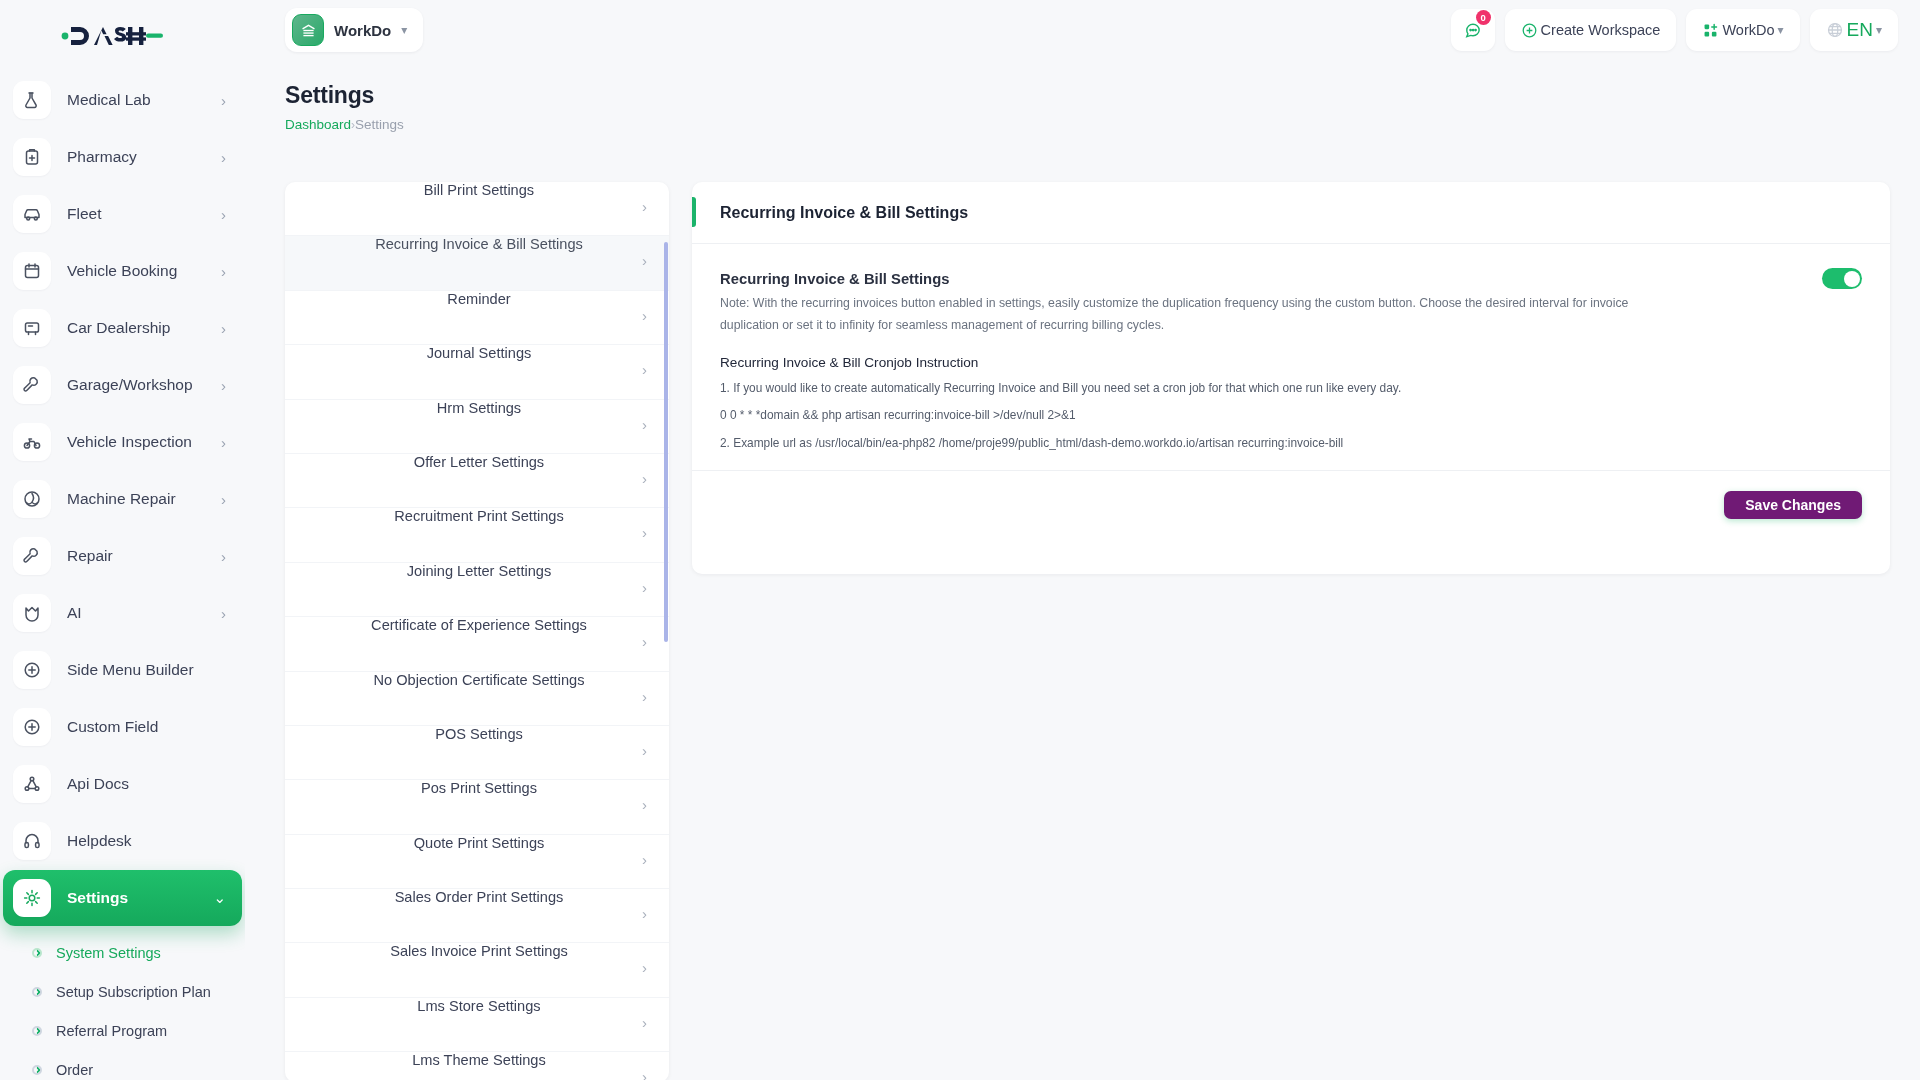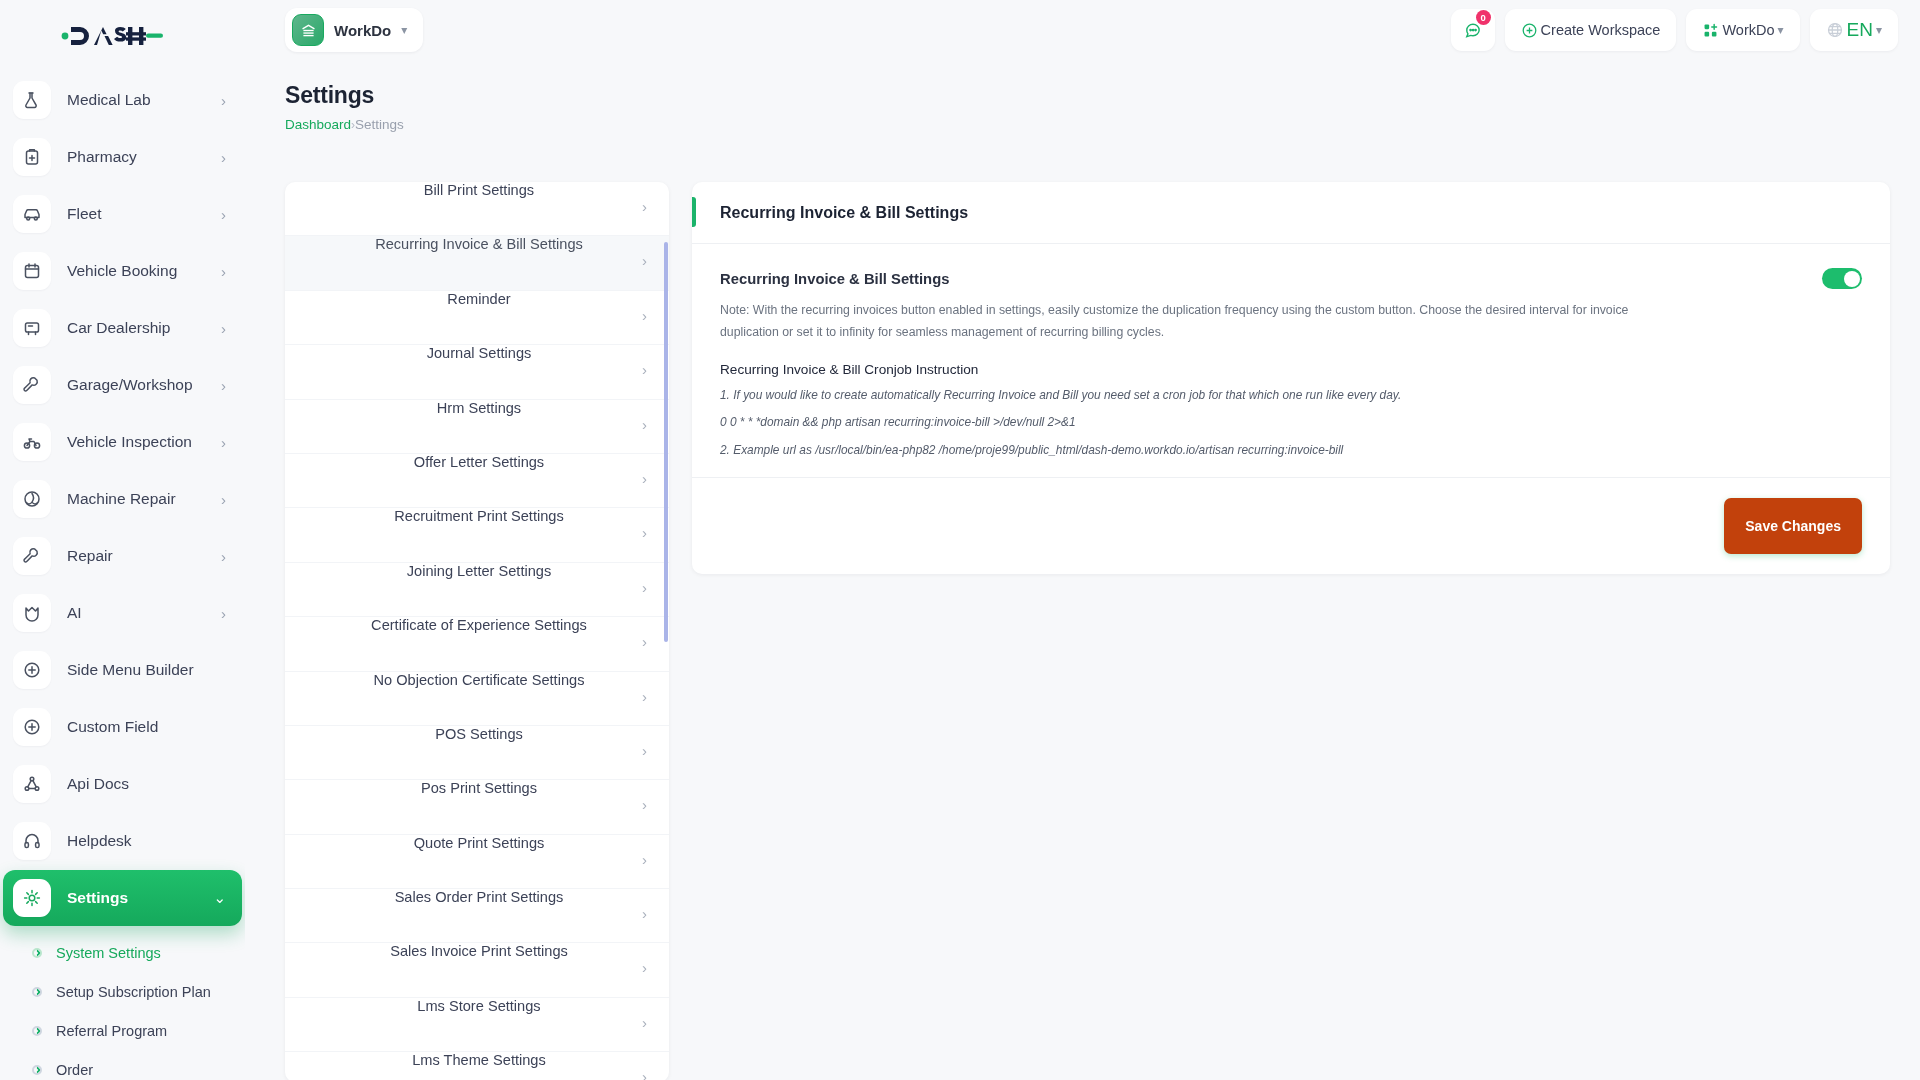--- a/index.html
+++ b/index.html
@@ -168,32 +168,32 @@
   .sec-title { font-size: 14.8px; font-weight: 700; color: #2b3141; }
   .toggle {
     width: 40px; height: 21px; border-radius: 11px; background: #1dbd6d;
     position: relative; cursor: pointer; flex: 0 0 40px;
   }
   .toggle .knob {
     position: absolute; top: 2.5px; right: 2.5px;
     width: 16px; height: 16px; border-radius: 50%; background: #fff;
   }
   .note {
-    margin-top: 11px; font-size: 12.3px; color: #6b7380; line-height: 1.75;
+    margin-top: 4px; font-size: 12.3px; color: #6b7380; line-height: 1.75;
     max-width: 960px;
   }
   .sub-head { margin-top: 19px; font-size: 13.6px; font-weight: 400; color: #22283a; }
-  .cron-line { margin-top: 9px; font-size: 11.9px; color: #545c6b; line-height: 1.55; font-style: italic; }
+  .cron-line { margin-top: 9px; font-size: 11.9px; color: #545c6b; line-height: 1.55; }
   .card-foot {
     border-top: 1px solid #eef0f3; padding: 20px 28px;
     display: flex; justify-content: flex-end;
   }
   .btn-save {
-    background: #c2410c; color: #fff; border: none; border-radius: 7px;
-    height: 56px; padding: 0 21px; font-size: 14px; font-weight: 700;
+    background: #701a75; color: #fff; border: none; border-radius: 7px;
+    height: 28px; padding: 0 21px; font-size: 14px; font-weight: 700;
     cursor: pointer; font-family: "Liberation Sans", sans-serif;
     box-shadow: 0 2px 6px rgba(19,180,98,.3);
   }
 </style>
 </head>
 <body>
 
 <div class="app">
 
   <aside class="sidebar">

